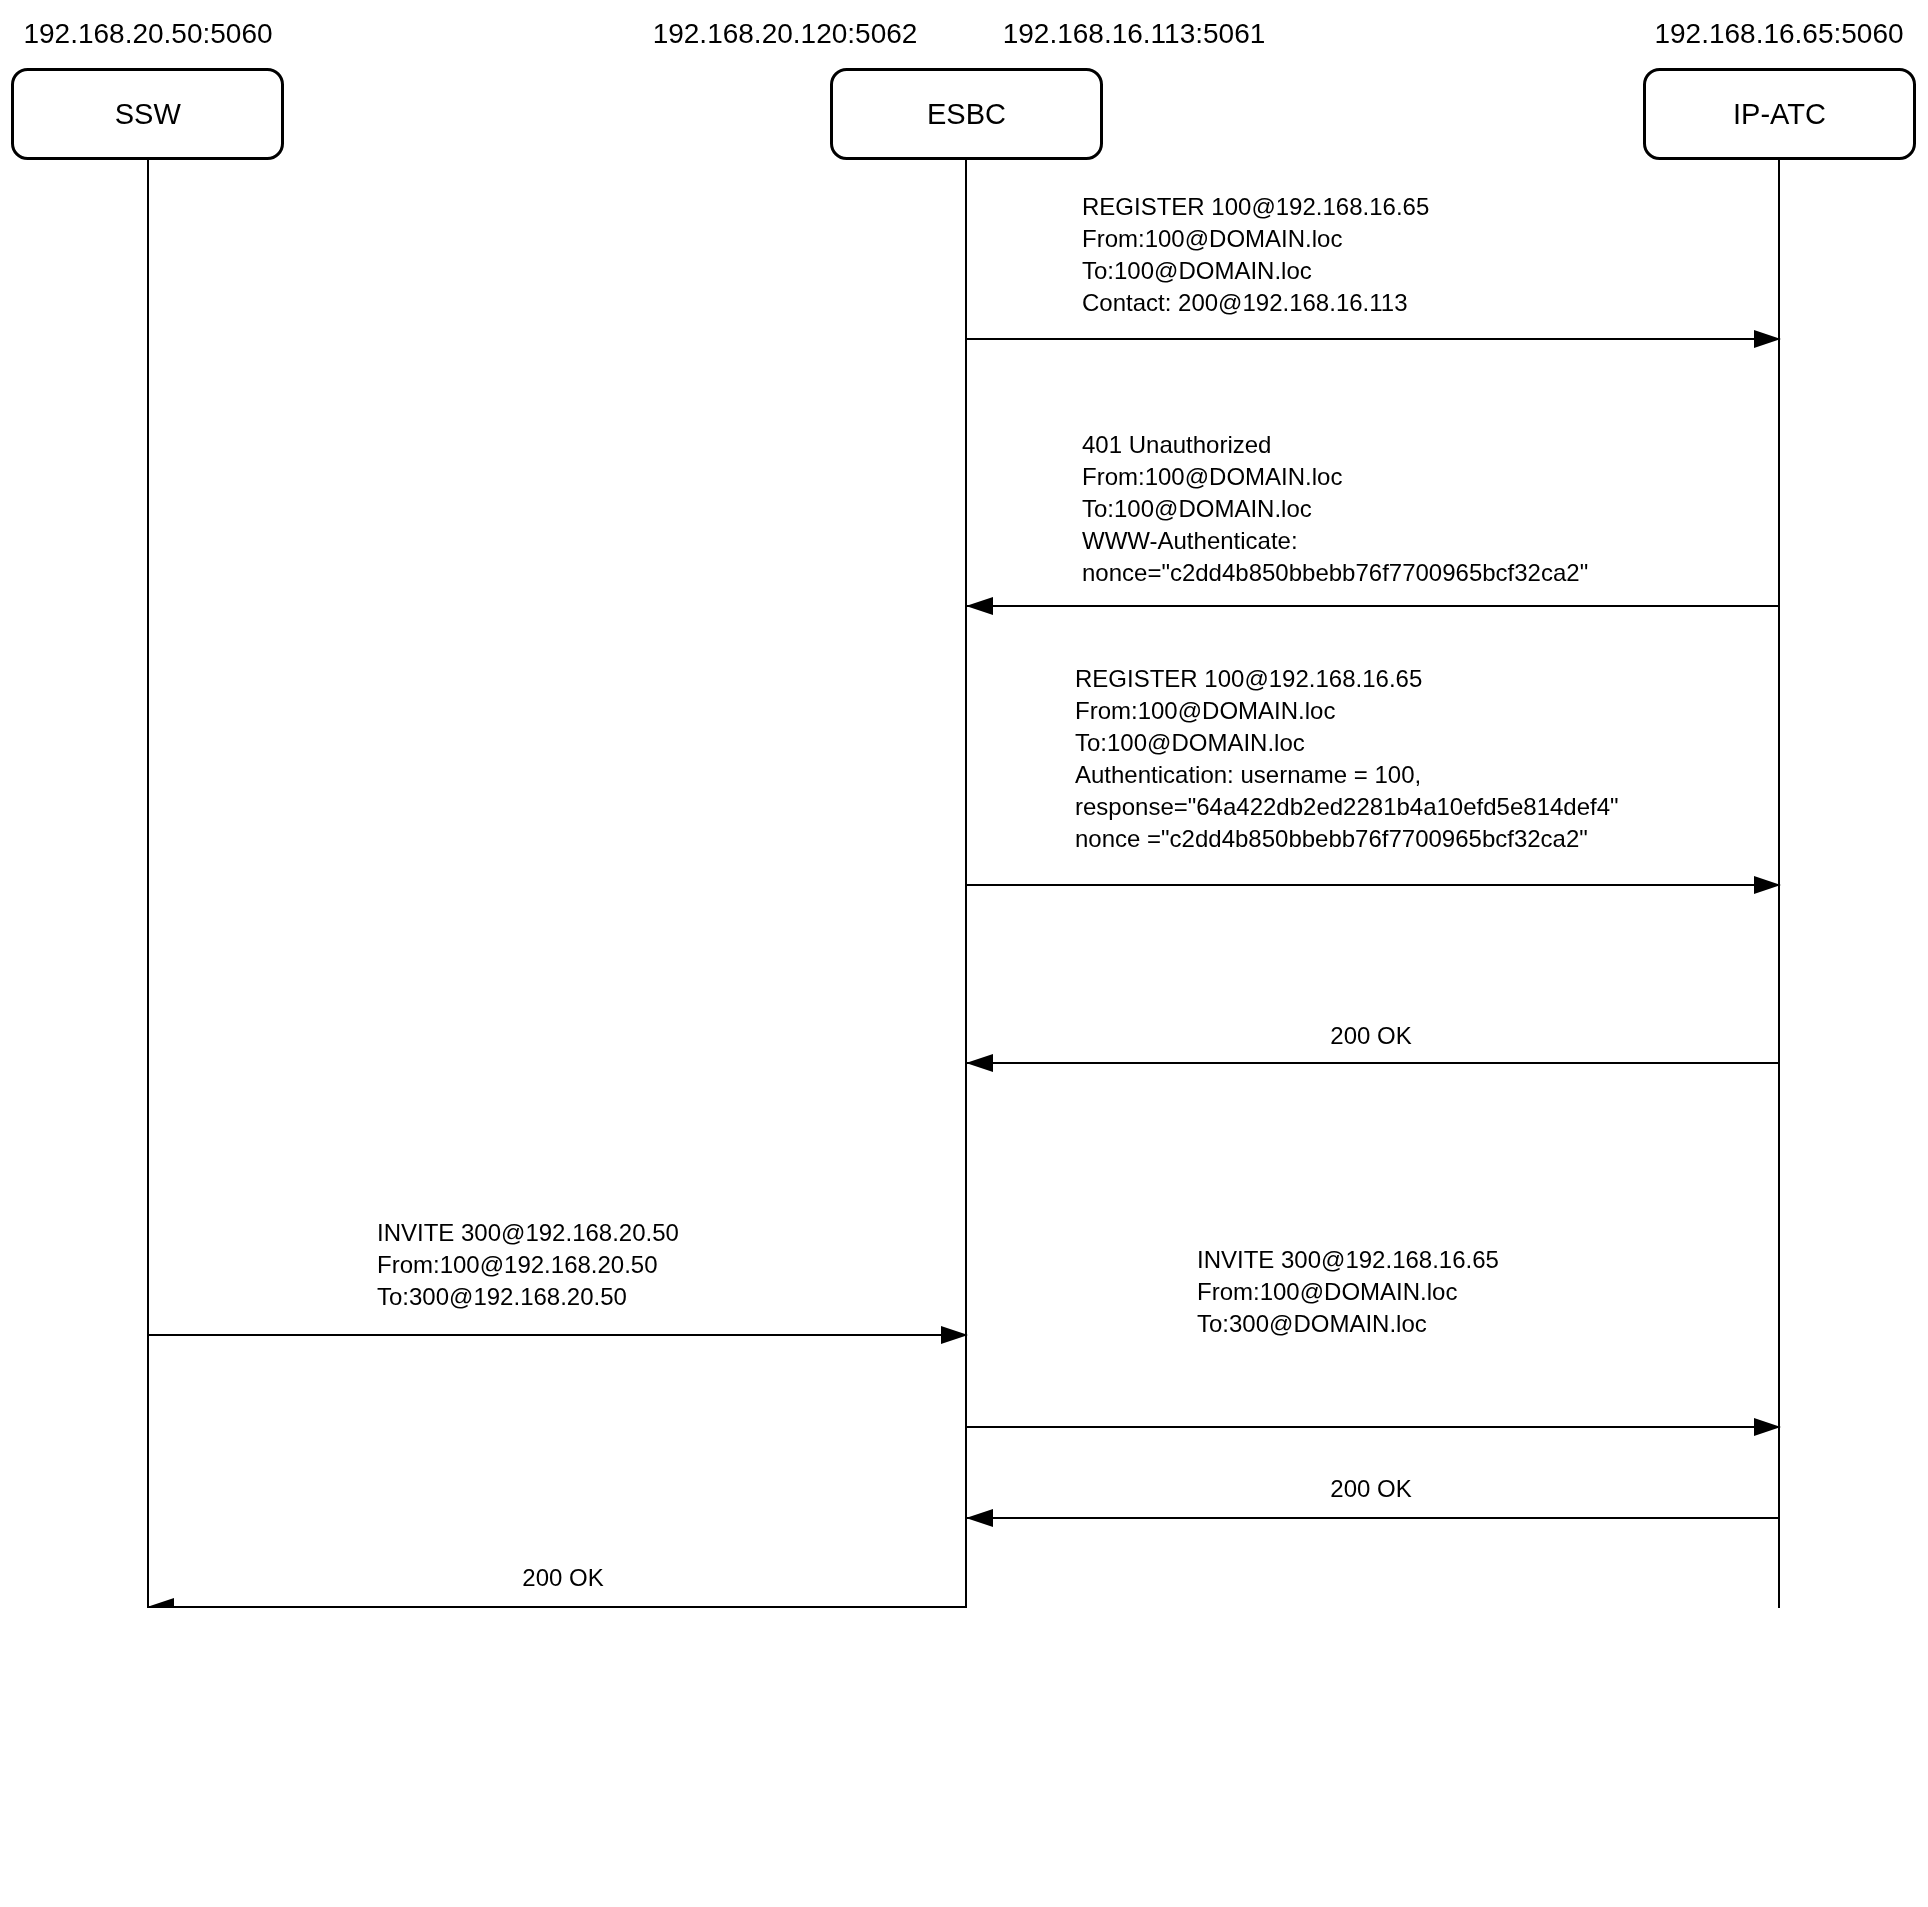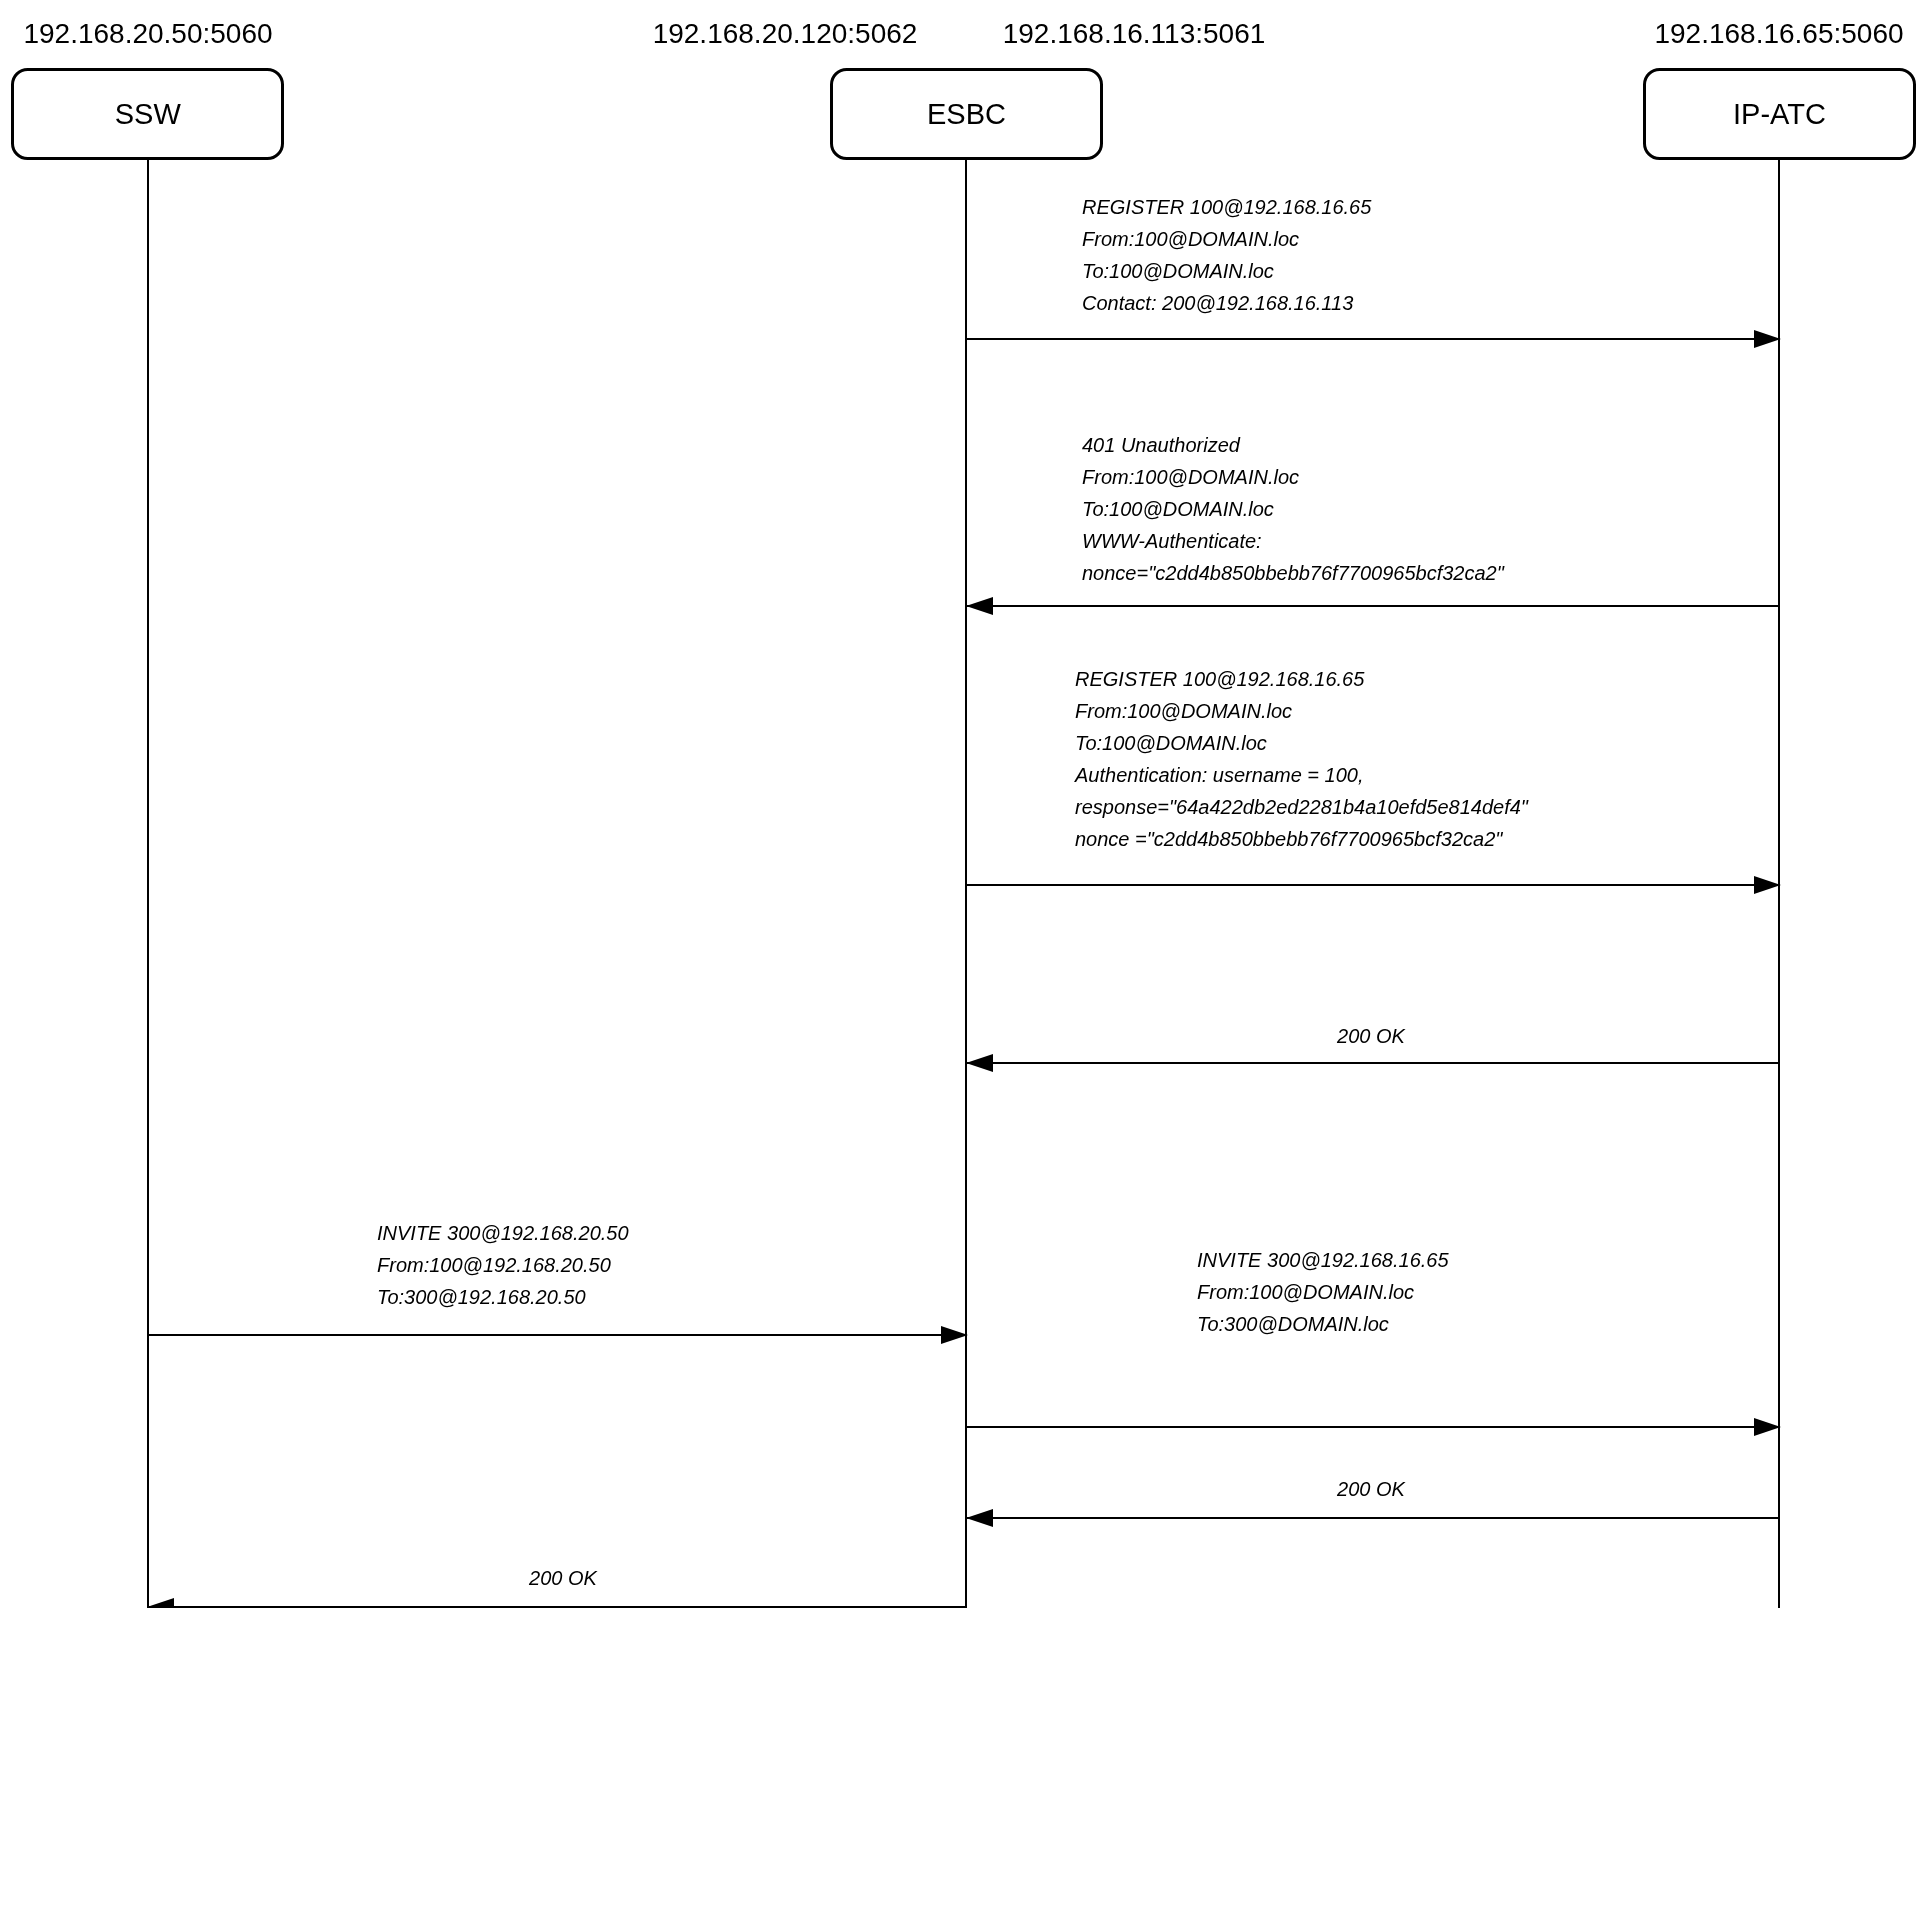--- a/index.html
+++ b/index.html
@@ -100,24 +100,23 @@
   #a5  { top: 1334px; }
   #a6  { top: 1426px; }
   #a7  { top: 1517px; }
   #a8  { top: 1606px; }
   #a9  { top: 1696px; }
   #a10 { top: 1787px; }
 
   
   .msg-text {
     position: absolute;
-    font-size: 20px;
+    font-size: 24px;
     line-height: 32px;
     white-space: nowrap;
-    font-style: italic;
   }
   .msg-text.centered { transform: translateX(-50%); }
 
   #t1  { left: 1082px; top: 191px; }
   #t2  { left: 1082px; top: 429px; }
   #t3  { left: 1075px; top: 663px; }
   #t4  { left: 1371px; top: 1020px; }
   #t5  { left: 377px;  top: 1217px; }
   #t6  { left: 1197px; top: 1244px; }
   #t7  { left: 1371px; top: 1473px; }

